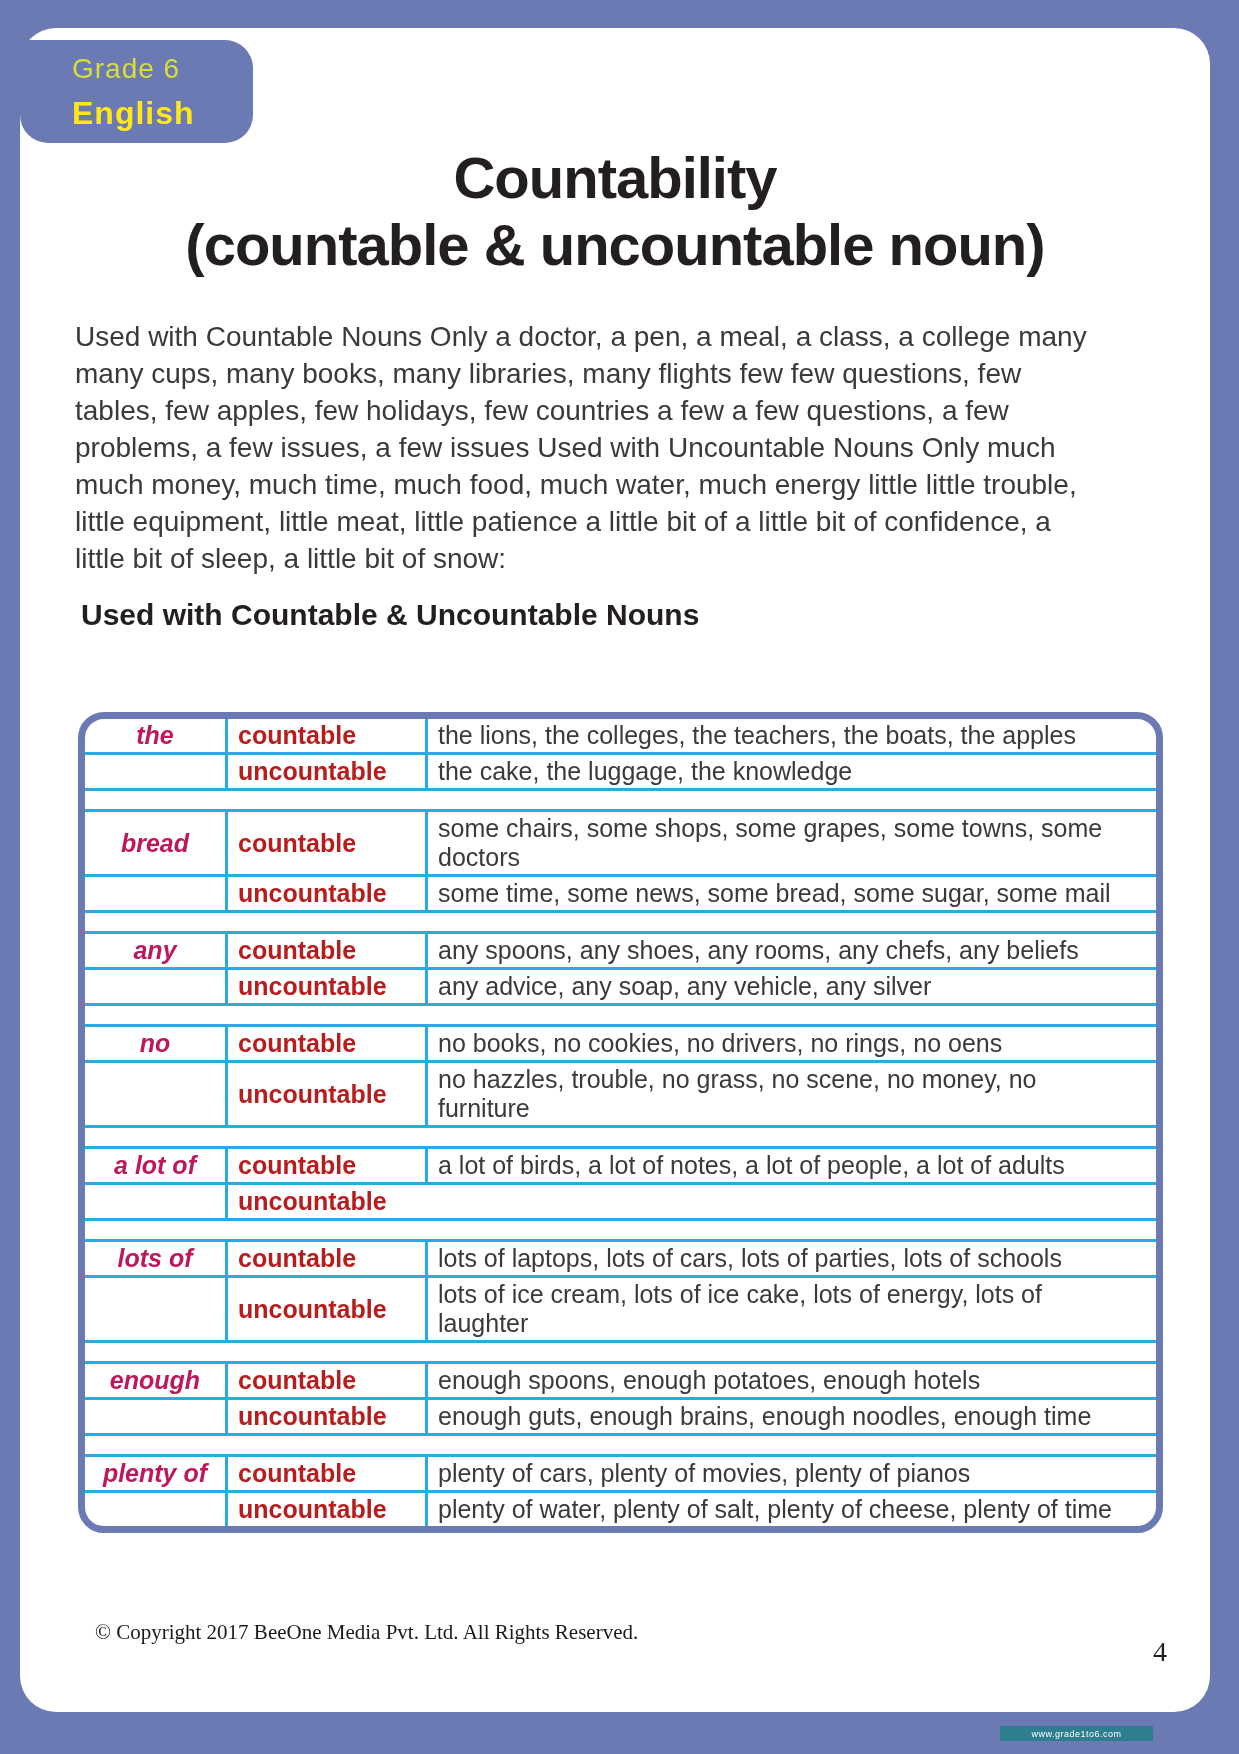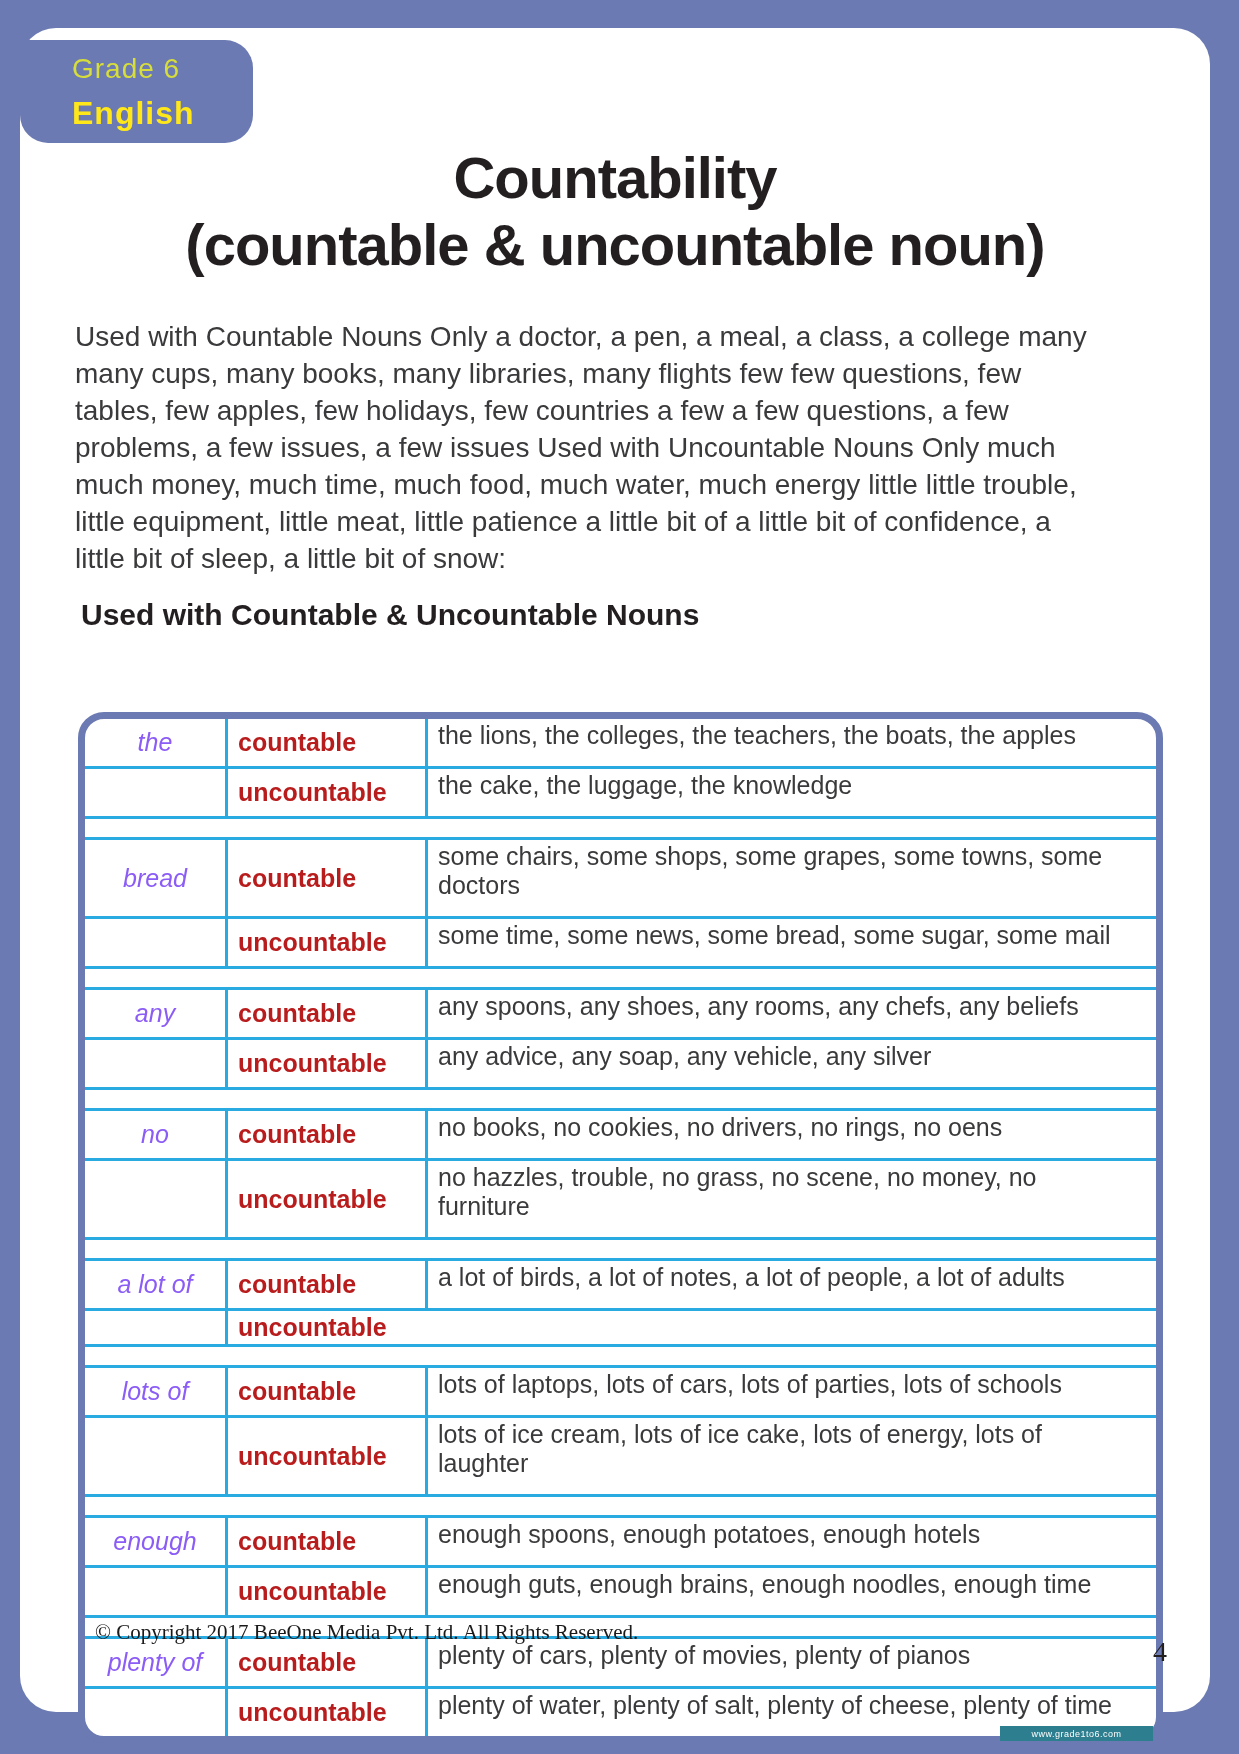--- a/index.html
+++ b/index.html
@@ -48,23 +48,23 @@
   }
   .group.bt{border-top:3px solid #29ABE2;}
   .group.bb{border-bottom:3px solid #29ABE2;}
   .gap{height:18px;background:#fff;}
   .cell{
     min-height:33px;box-sizing:border-box;display:flex;align-items:center;
     font-size:25px;color:#3A393B;line-height:29px;
   }
   .cell.r1{border-bottom:3px solid #29ABE2;}
   .cell.lab,.cell.txt{border-left:3px solid #29ABE2;}
-  .cell.det{justify-content:center;font-weight:normal;font-style:italic;color:#8b5cf6;}
+  .cell.det{justify-content:center;font-weight:bold;font-style:italic;color:#be185d;}
   .cell.lab{font-weight:bold;color:#b91c1c;padding:2px 6px 2px 10px;}
-  .cell.txt{padding:2px 40px 16px 10px;}
+  .cell.txt{padding:2px 40px 2px 10px;}
   
   .copyright{
     position:absolute;left:75px;top:1592px;
     font-family:"Liberation Serif",serif;font-size:21px;color:#1a1a1a;
   }
   .logon{
     position:absolute;left:68px;top:1634px;
     font-family:"Liberation Serif",serif;font-size:21px;color:#1a1a1a;
   }
   .pageno{

